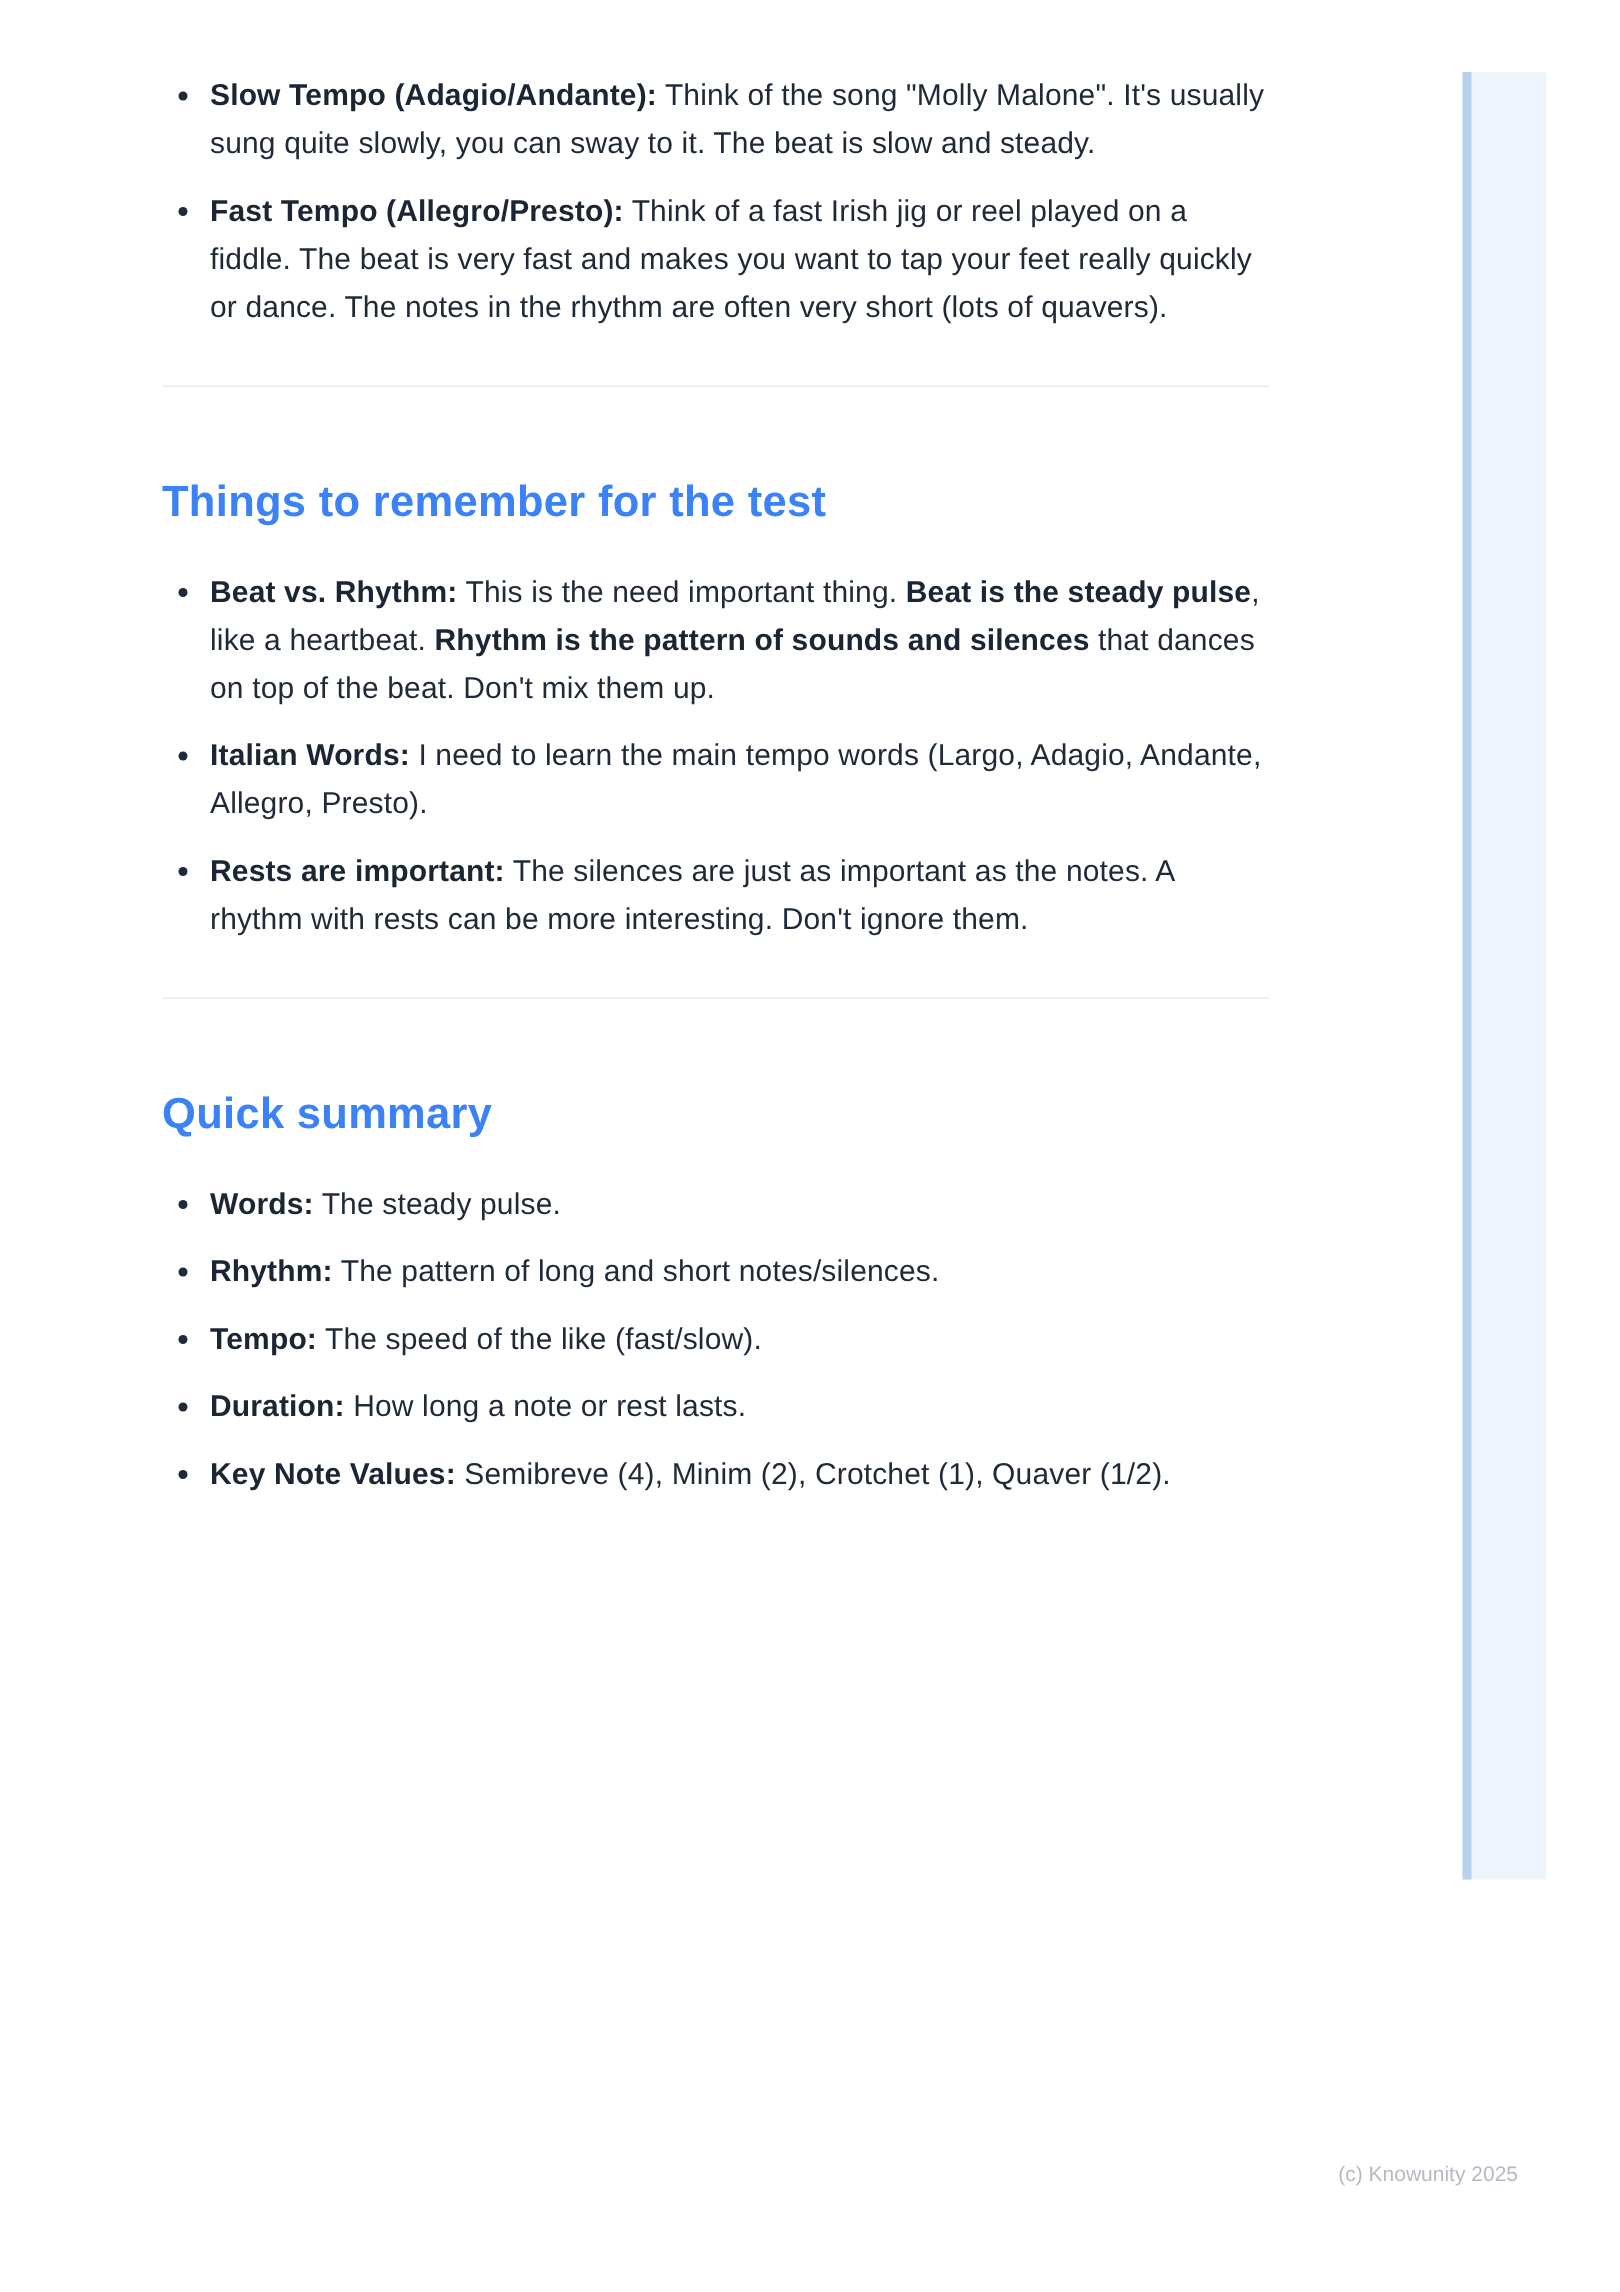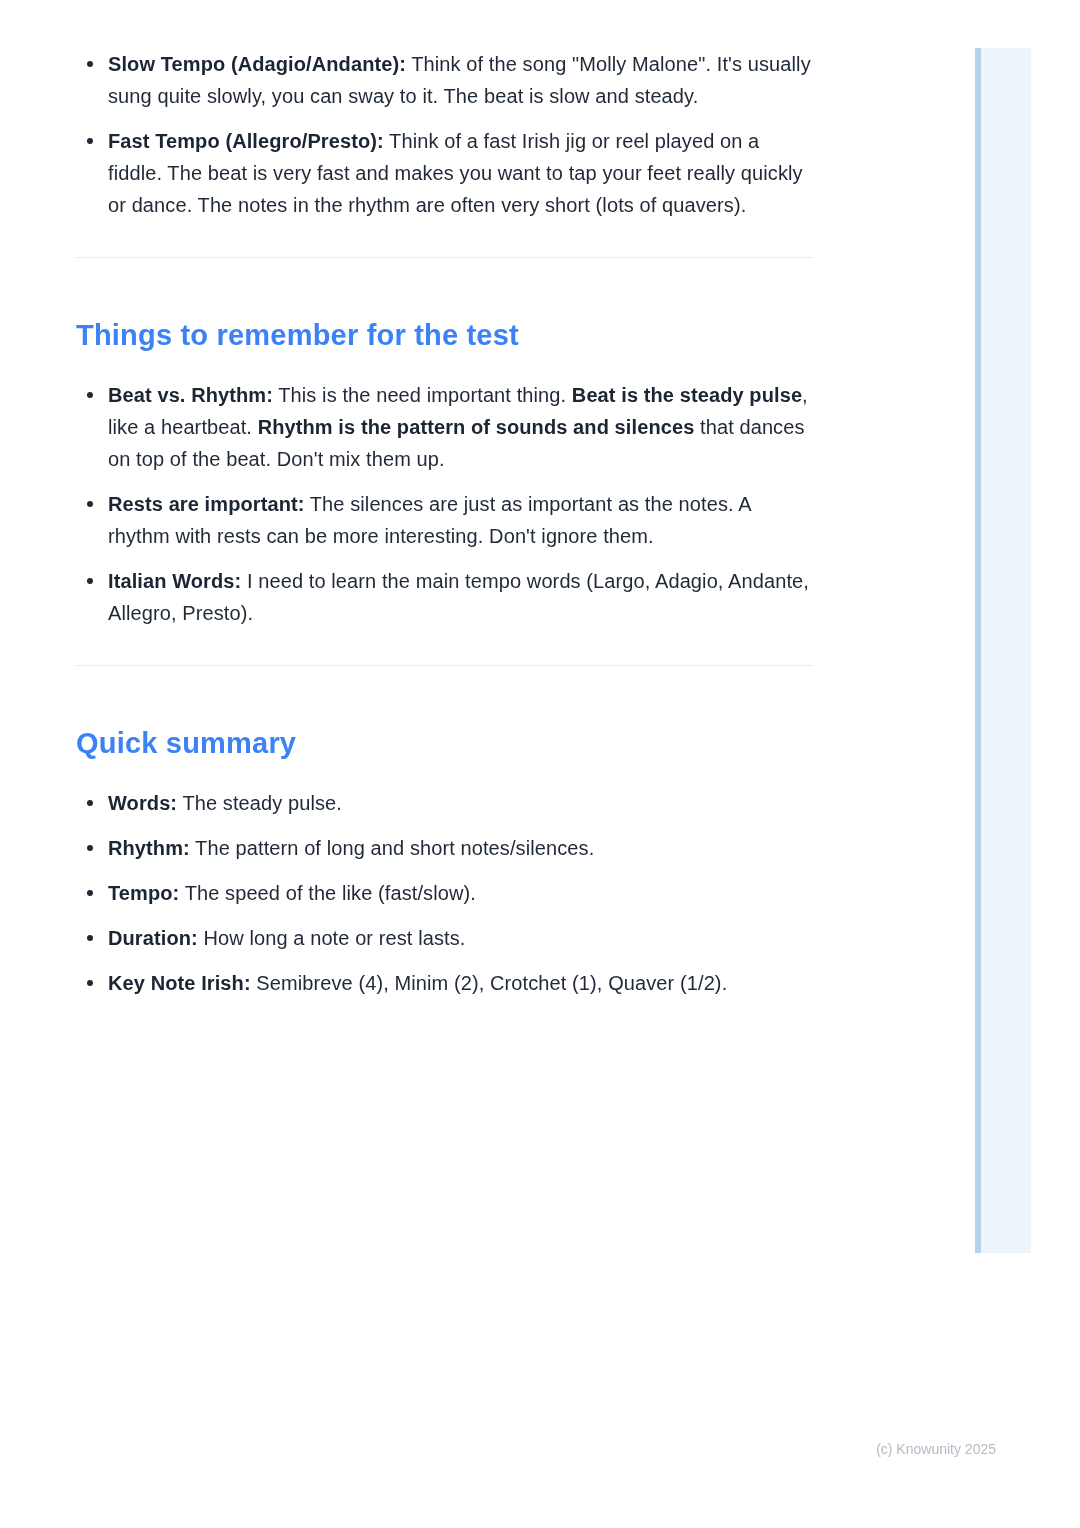--- a/index.html
+++ b/index.html
@@ -16,21 +16,21 @@
     width:1080px;height:1528px;
     background:#ffffff;
     position:relative;
     overflow:hidden;
     font-family:"Liberation Sans", sans-serif;
     color:var(--text);
   }
   .page{position:absolute;inset:0;}
   .content{
     position:absolute;
-    left:76px;top:48px;
+    left:108px;top:48px;
     width:738px;
   }
   .bullet-list{
     list-style:none;
     margin:0;padding:0;
   }
   .bullet-item{
     position:relative;
     padding-left:32px;
     font-size:20px;
@@ -65,51 +65,51 @@
   .side-panel{
     position:absolute;
     left:975px;top:48px;
     width:56px;height:1205px;
     background:var(--panel-fill);
     border-left:6px solid var(--panel-edge);
   }
   .footer-note{
     position:absolute;
     top:1440px;
-    right:84px;
+    right:68px;
     font-size:14px;
     line-height:18px;
     color:var(--footer);
   }
 </style>
 </head>
 <body>
 
 <div class="page">
 
   <div class="content">
       <ul class="bullet-list">
         <li class="bullet-item"><strong>Slow Tempo (Adagio/Andante):</strong><span> Think of the song "Molly Malone". It's usually sung quite slowly, you can sway to it. The beat is slow and steady.</span></li>
         <li class="bullet-item"><strong>Fast Tempo (Allegro/Presto):</strong><span> Think of a fast Irish jig or reel played on a fiddle. The beat is very fast and makes you want to tap your feet really quickly or dance. The notes in the rhythm are often very short (lots of quavers).</span></li>
       </ul>
       <div class="divider"></div>
       <h2 class="section-heading">Things to remember for the test</h2>
       <ul class="bullet-list">
         <li class="bullet-item"><strong>Beat vs. Rhythm:</strong><span> This is the need important thing. </span><strong>Beat is the steady pulse</strong><span>, like a heartbeat. </span><strong>Rhythm is the pattern of sounds and silences</strong><span> that dances on top of the beat. Don't mix them up.</span></li>
+        <li class="bullet-item"><strong>Italian Words:</strong><span> I need to learn the main tempo words (Largo, Adagio, Andante, Allegro, Presto).</span></li>
         <li class="bullet-item"><strong>Rests are important:</strong><span> The silences are just as important as the notes. A rhythm with rests can be more interesting. Don't ignore them.</span></li>
-        <li class="bullet-item"><strong>Italian Words:</strong><span> I need to learn the main tempo words (Largo, Adagio, Andante, Allegro, Presto).</span></li>
       </ul>
       <div class="divider"></div>
       <h2 class="section-heading">Quick summary</h2>
       <ul class="bullet-list">
         <li class="bullet-item"><strong>Words:</strong><span> The steady pulse.</span></li>
         <li class="bullet-item"><strong>Rhythm:</strong><span> The pattern of long and short notes/silences.</span></li>
         <li class="bullet-item"><strong>Tempo:</strong><span> The speed of the like (fast/slow).</span></li>
         <li class="bullet-item"><strong>Duration:</strong><span> How long a note or rest lasts.</span></li>
-        <li class="bullet-item"><strong>Key Note Irish:</strong><span> Semibreve (4), Minim (2), Crotchet (1), Quaver (1/2).</span></li>
+        <li class="bullet-item"><strong>Key Note Values:</strong><span> Semibreve (4), Minim (2), Crotchet (1), Quaver (1/2).</span></li>
       </ul>
     </div>
 
   <div class="side-panel"></div>
 
   <div class="footer-note">(c) Knowunity 2025</div>
 
 </div>
 
 </body></html>

